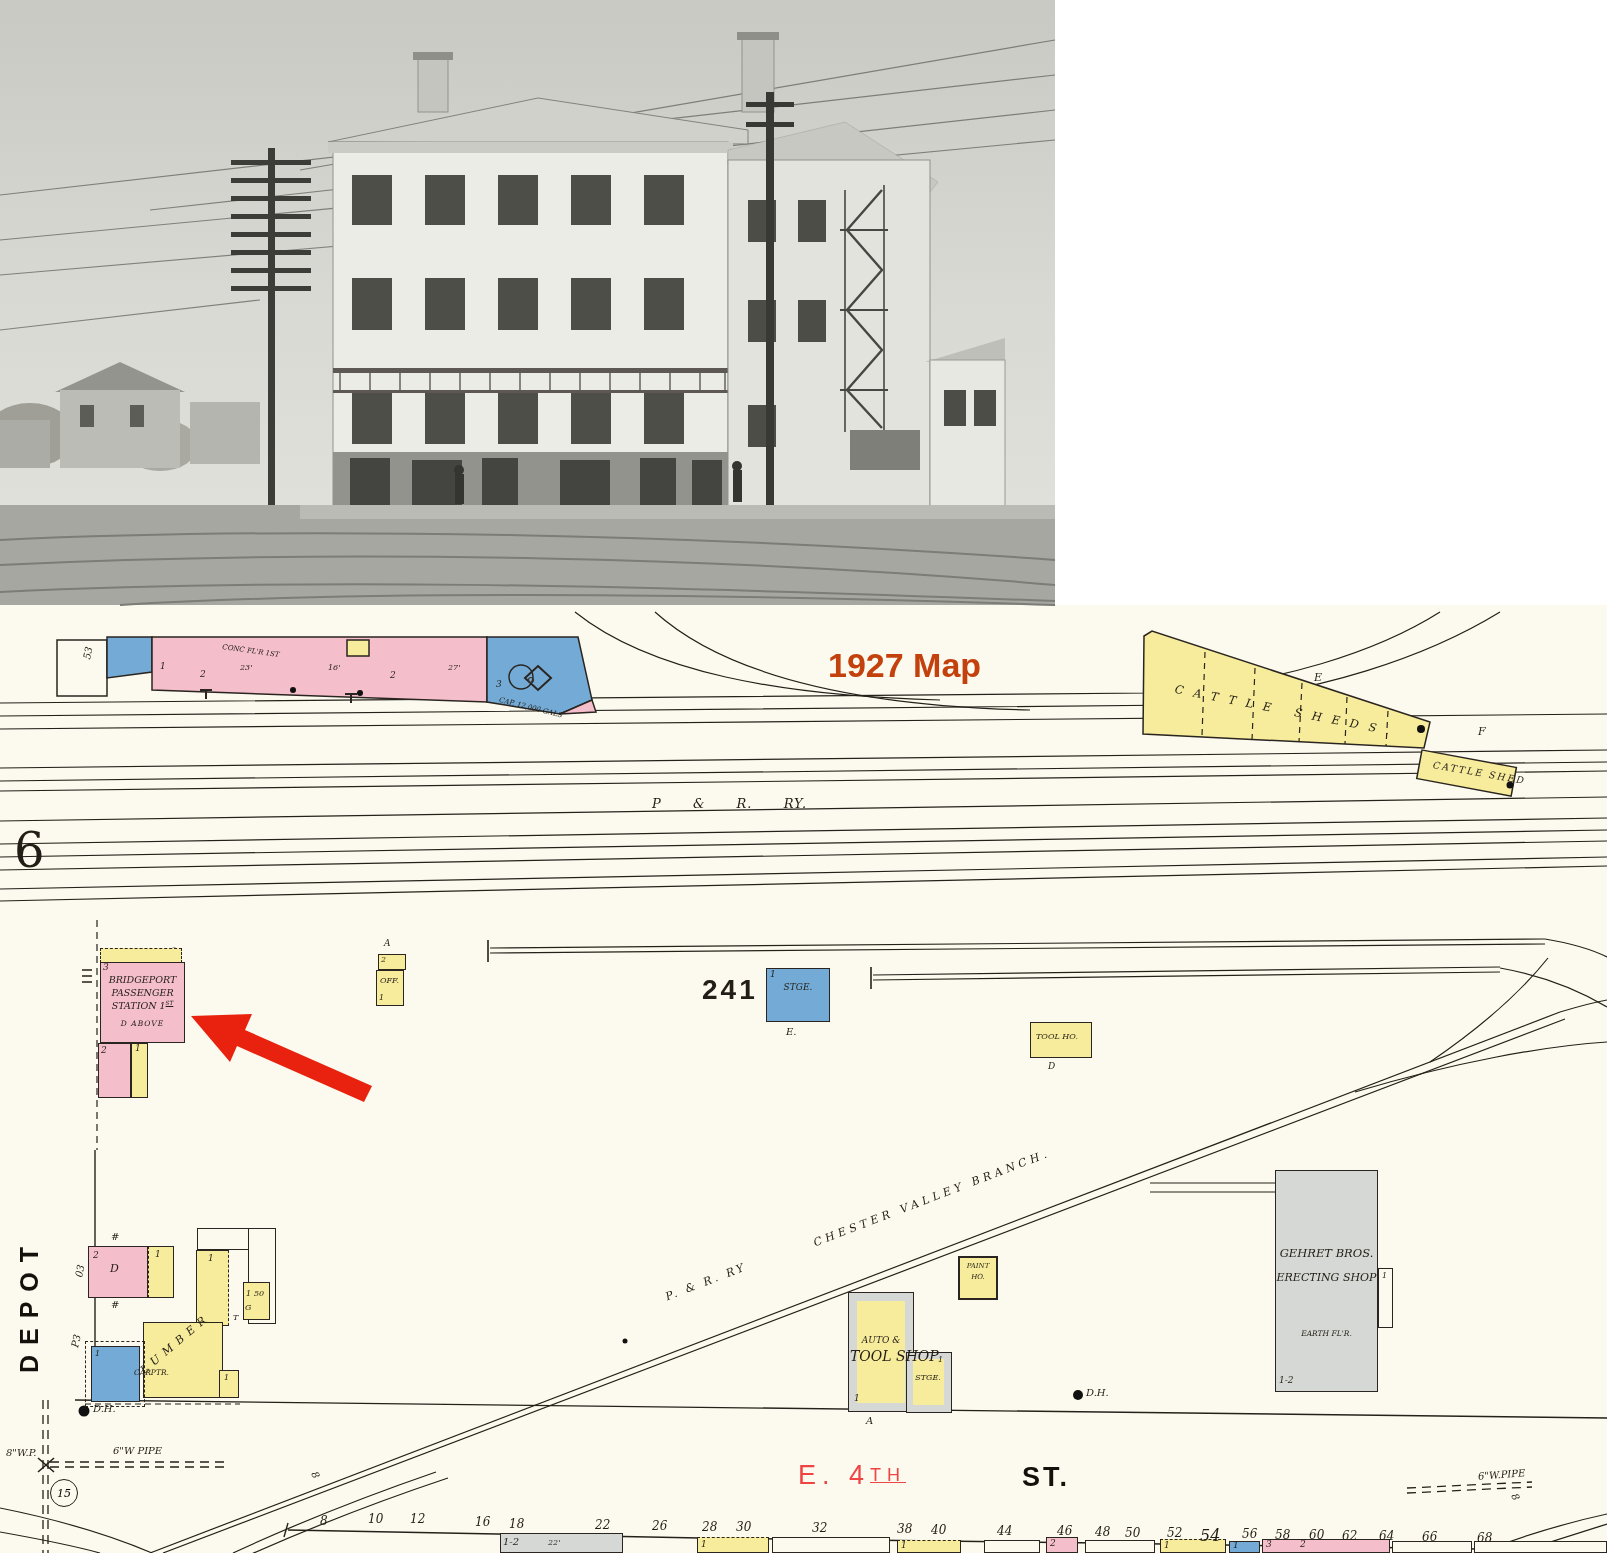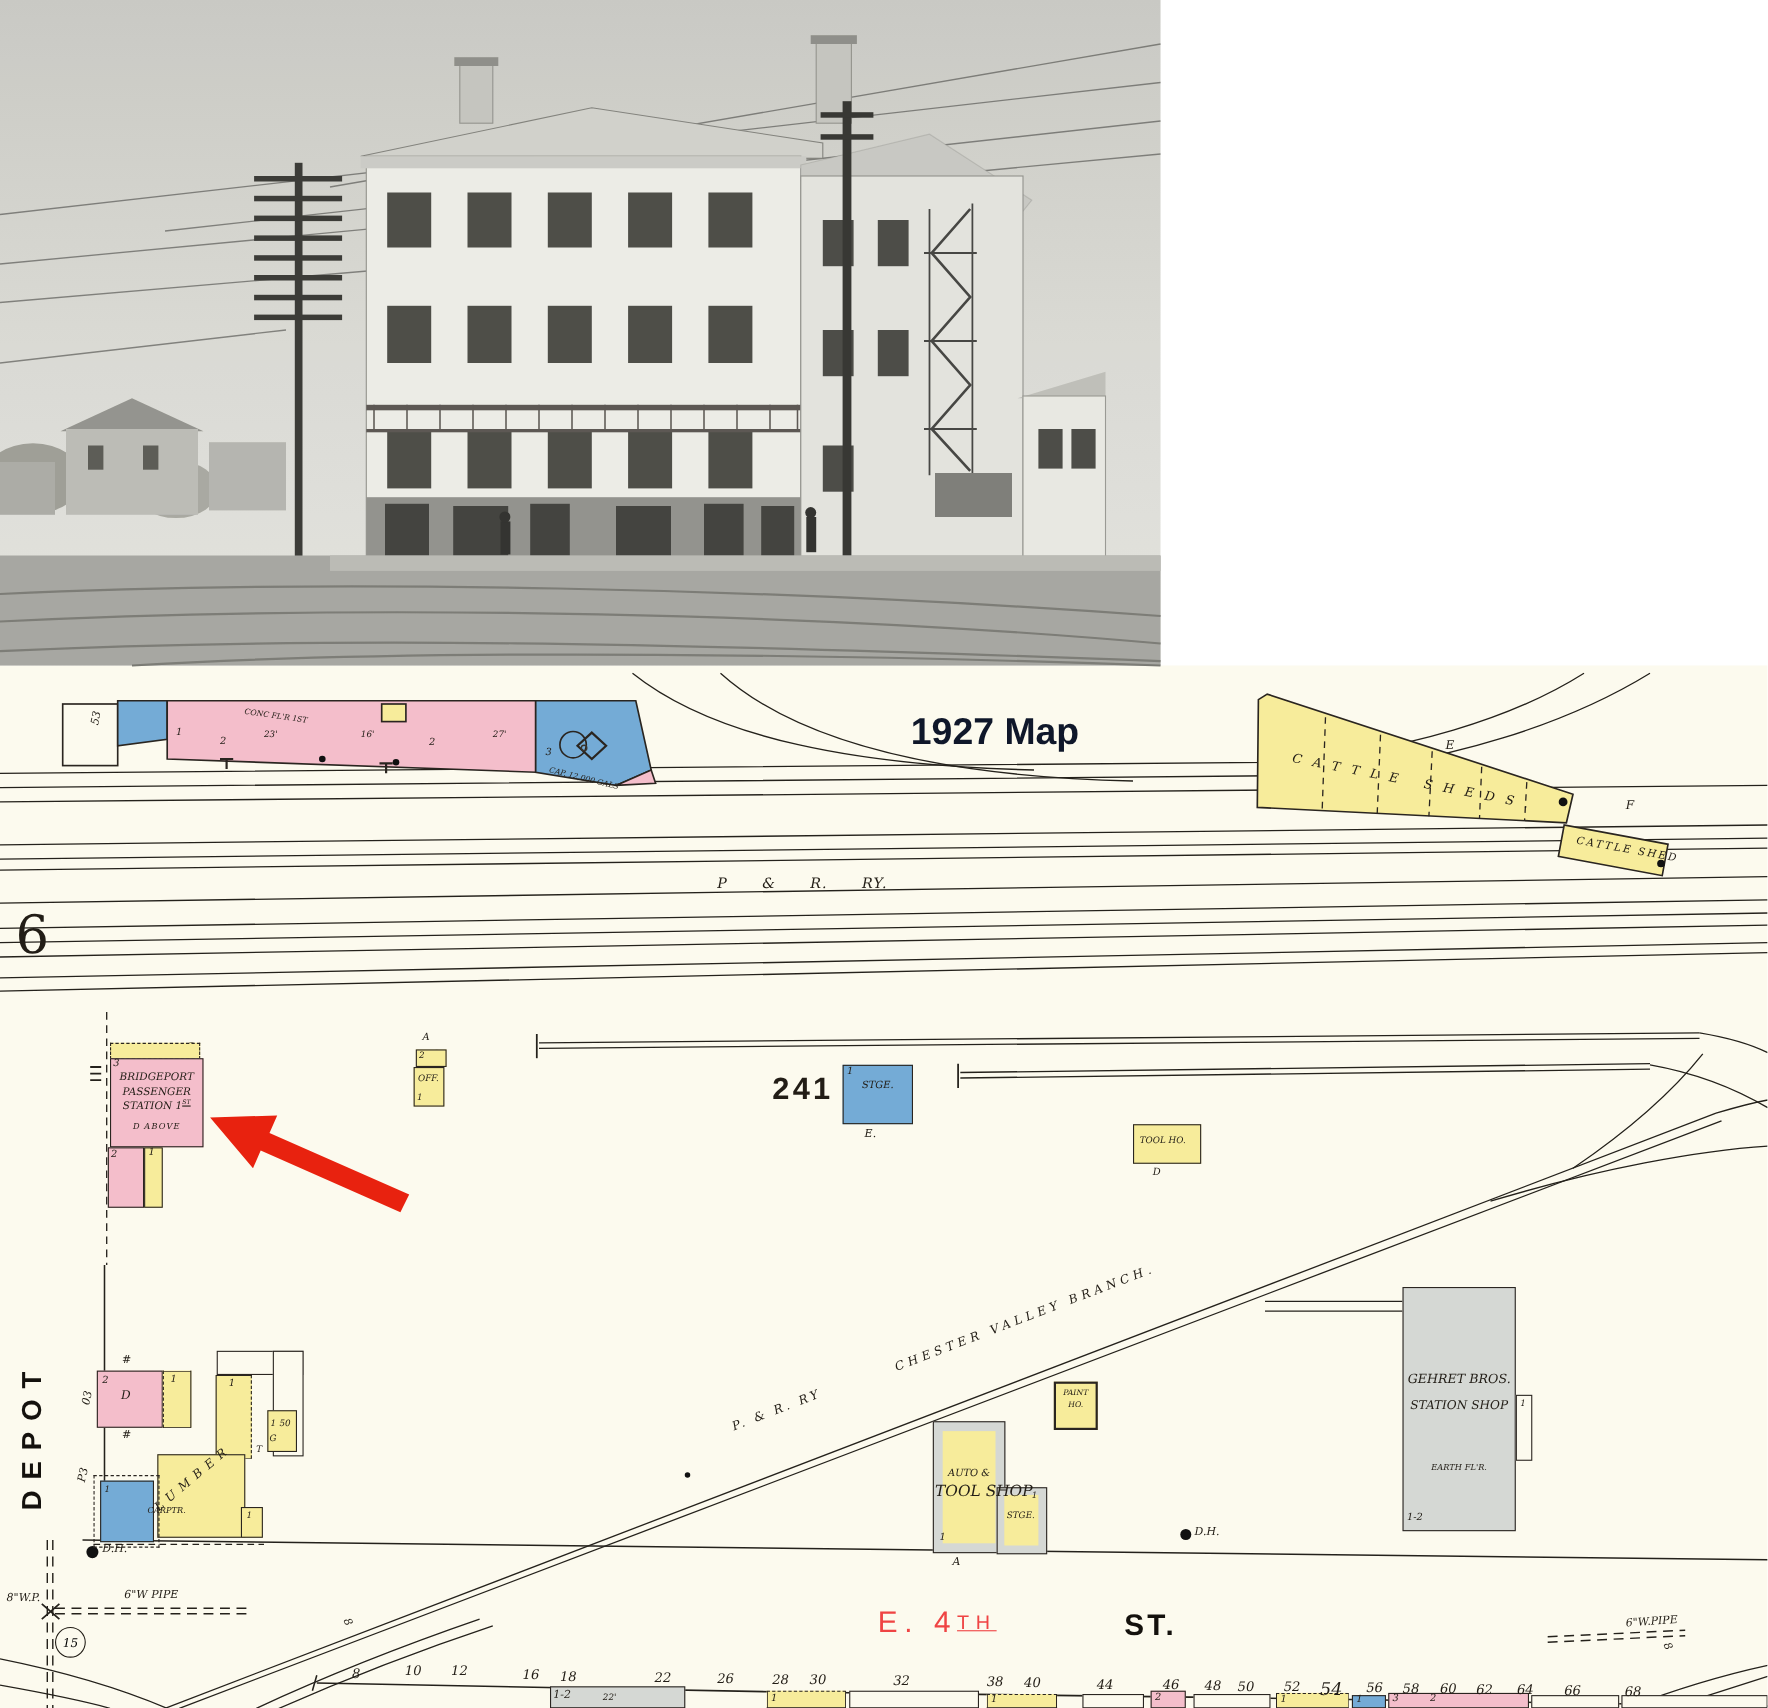--- a/index.html
+++ b/index.html
@@ -323,21 +323,21 @@
 <div class="b yel" style="left:897px;top:1540px;width:64px;height:13px;border-top-style:dashed;"></div>
 <div class="b wht" style="left:984px;top:1540px;width:56px;height:13px;"></div>
 <div class="b pink" style="left:1046px;top:1537px;width:32px;height:16px;"></div>
 <div class="b wht" style="left:1085px;top:1540px;width:70px;height:13px;"></div>
 <div class="b yel" style="left:1160px;top:1539px;width:66px;height:14px;border-top-style:dashed;"></div>
 <div class="b blu" style="left:1229px;top:1541px;width:31px;height:12px;"></div>
 <div class="b pink" style="left:1262px;top:1539px;width:128px;height:14px;"></div>
 <div class="b wht" style="left:1392px;top:1541px;width:80px;height:12px;"></div>
 <div class="b wht" style="left:1474px;top:1541px;width:133px;height:12px;"></div>
 
-<div class="lbl sans" style="left:828px;top:648px;font-size:34px;font-weight:bold;color:#0f172a;">1927 Map</div>
+<div class="lbl sans" style="left:828px;top:648px;font-size:34px;font-weight:bold;color:#c2410c;">1927 Map</div>
 <div class="lbl" style="left:14px;top:826px;font-size:48px;font-style:normal;">6</div>
 
 <div class="lbl" style="left:652px;top:797px;font-size:13px;word-spacing:26px;letter-spacing:1px;">P &amp; R. RY.</div>
 
 <div class="lbl" style="left:664px;top:1292px;font-size:11px;letter-spacing:3px;transform:rotate(-21deg);transform-origin:left top;">P. &amp; R. RY</div>
 <div class="lbl" style="left:812px;top:1238px;font-size:11px;letter-spacing:4px;transform:rotate(-21deg);transform-origin:left top;">CHESTER VALLEY BRANCH.</div>
 
 <div class="lbl" style="left:1176px;top:684px;font-size:11.5px;letter-spacing:10px;transform:rotate(11deg);transform-origin:left top;">CATTLE SHEDS.</div>
 <div class="lbl" style="left:1314px;top:672px;font-size:11px;">E</div>
 <div class="lbl" style="left:1434px;top:760px;font-size:9.5px;letter-spacing:2px;transform:rotate(10deg);transform-origin:left top;">CATTLE SHED</div>
@@ -372,21 +372,21 @@
 <div class="lbl ctr" style="left:768px;top:983px;width:60px;font-size:9px;">STGE.</div>
 <div class="lbl" style="left:786px;top:1027px;font-size:10px;">E.</div>
 
 <div class="lbl ctr" style="left:1031px;top:1033px;width:52px;font-size:8px;">TOOL HO.</div>
 <div class="lbl" style="left:1048px;top:1062px;font-size:9px;">D</div>
 
 <div class="lbl ctr" style="left:959px;top:1263px;width:38px;font-size:7px;">PAINT</div>
 <div class="lbl ctr" style="left:959px;top:1274px;width:38px;font-size:7px;">HO.</div>
 
 <div class="lbl ctr" style="left:1276px;top:1248px;width:101px;font-size:11.5px;">GEHRET BROS.</div>
-<div class="lbl ctr" style="left:1276px;top:1272px;width:101px;font-size:11px;">STATION SHOP</div>
+<div class="lbl ctr" style="left:1276px;top:1272px;width:101px;font-size:11px;">ERECTING SHOP</div>
 <div class="lbl ctr" style="left:1276px;top:1330px;width:101px;font-size:7.5px;">EARTH FL'R.</div>
 <div class="lbl" style="left:1382px;top:1272px;font-size:8px;">1</div>
 <div class="lbl" style="left:1279px;top:1376px;font-size:9px;">1-2</div>
 
 <div class="lbl ctr" style="left:850px;top:1336px;width:62px;font-size:9px;">AUTO &amp;</div>
 <div class="lbl ctr" style="left:850px;top:1349px;width:62px;font-size:14px;">TOOL SHOP</div>
 <div class="lbl" style="left:854px;top:1394px;font-size:9px;">1</div>
 <div class="lbl ctr" style="left:909px;top:1374px;width:38px;font-size:8px;">STGE.</div>
 <div class="lbl" style="left:938px;top:1356px;font-size:8px;">1</div>
 <div class="lbl" style="left:866px;top:1416px;font-size:10px;">A</div>

